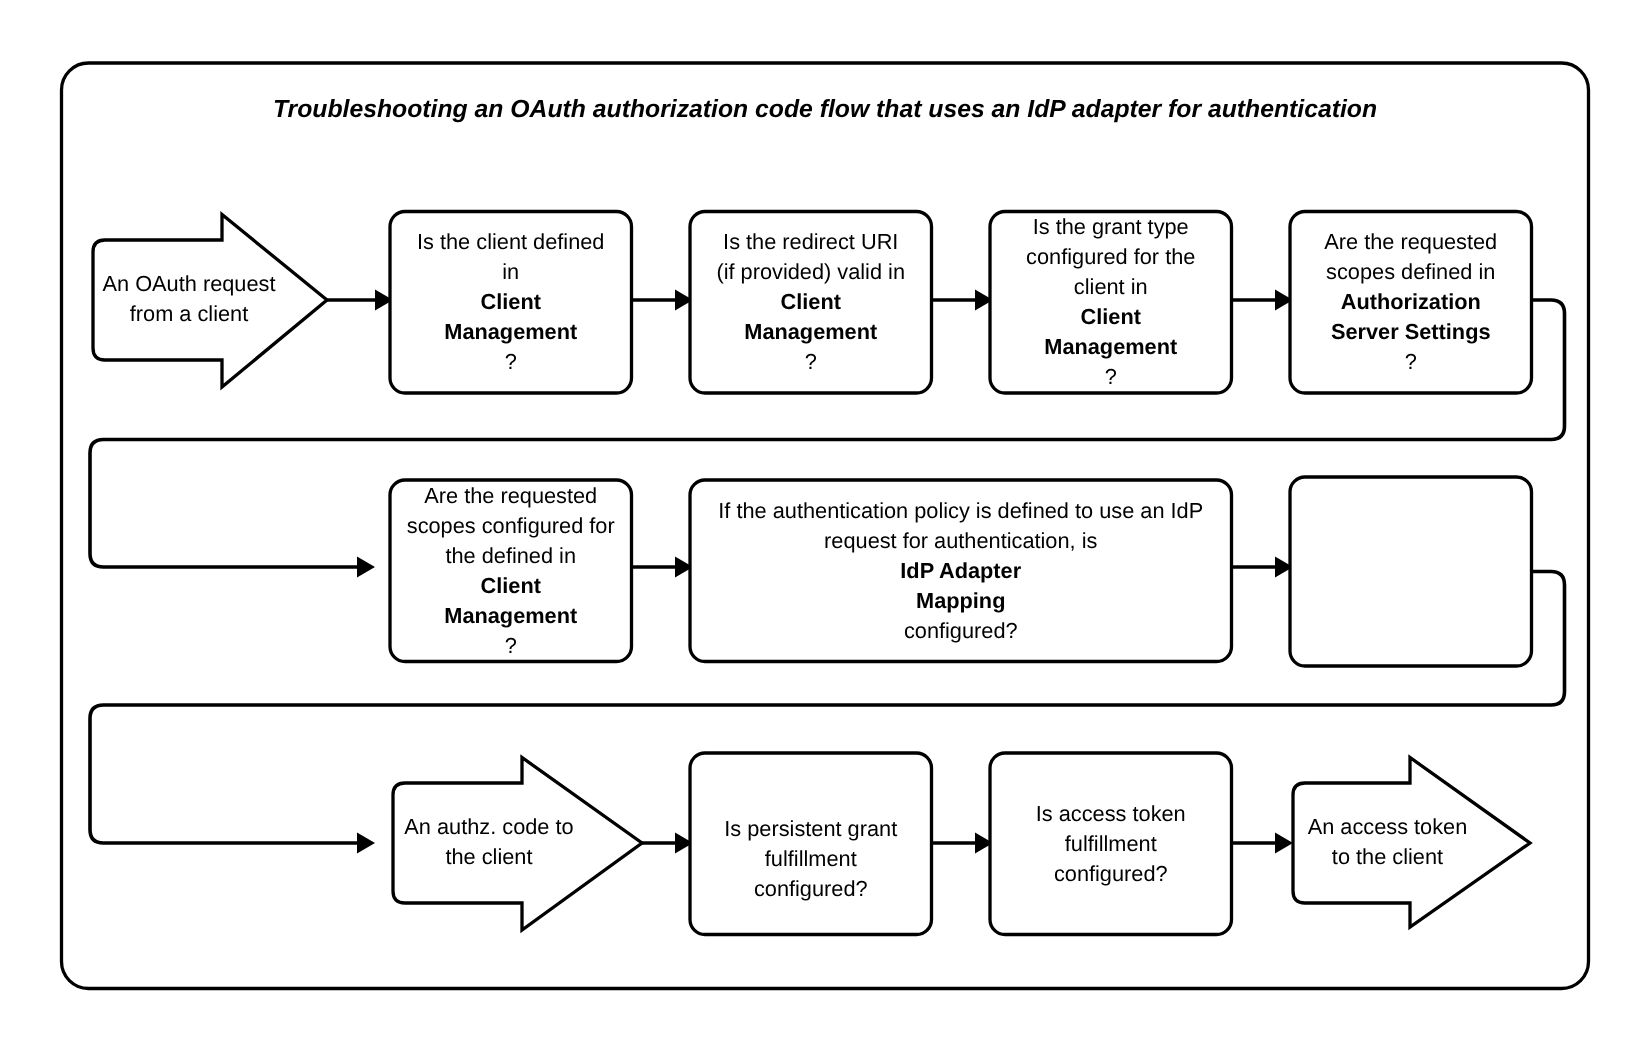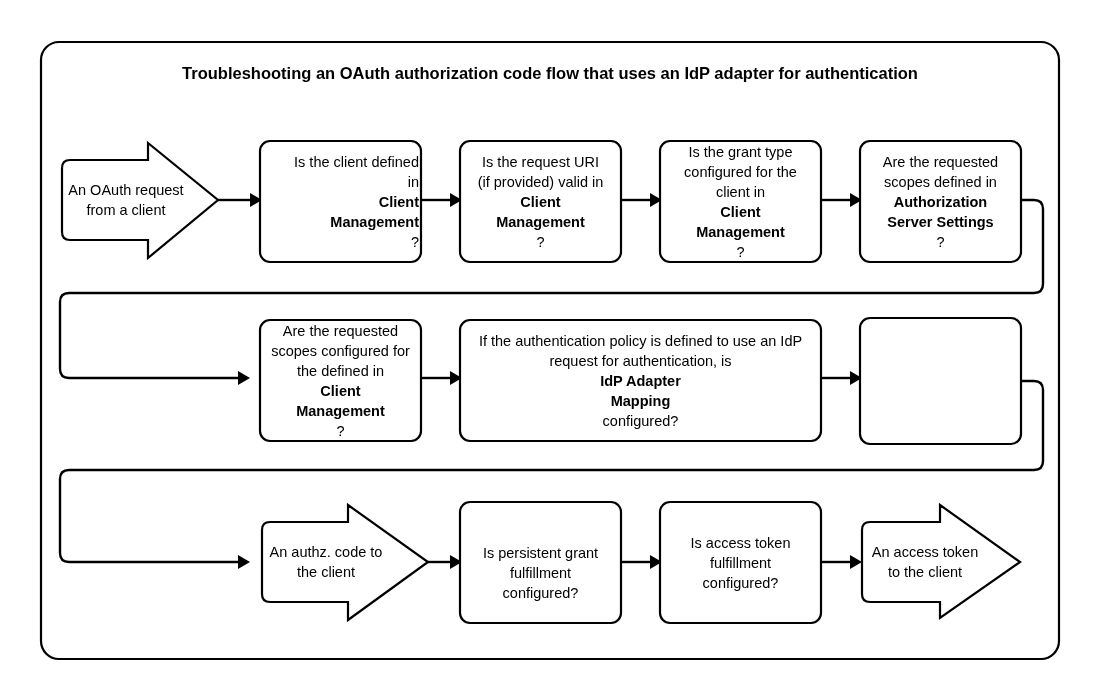--- a/index.html
+++ b/index.html
@@ -64,20 +64,21 @@
   #title {
     position: absolute;
     left: 0;
     top: 64px;
     width: 1100px;
     text-align: center;
     font-family: "Liberation Sans", sans-serif;
     font-size: 16.5px;
     font-weight: bold;
     color: #000000;
+    font-style: italic;
   }
 </style>
 </head>
 <body>
 
 <div id="diagram-root">
 
   <svg class="flow" viewBox="0 0 1100 700" xmlns="http://www.w3.org/2000/svg">
 
     <rect class="outer-frame" x="41" y="42" width="1018" height="617" rx="18" ry="18"></rect>
@@ -148,34 +149,34 @@
       <span>
         <span>
           <span>An OAuth request</span>
         </span>
         <span>
           <span>from a client</span>
         </span>
       </span>
     </div>
 
-  <div class="node-text" style="left:262px; top:141px; width:157px; height:121px;text-align:right;">
+  <div class="node-text" style="left:262px; top:141px; width:157px; height:121px;">
       <span>
         <span>
           <span>Is the client defined</span>
         </span>
         <span><span>in </span><b>Client</b></span>
         <span><b>Management</b><span>?</span></span>
       </span>
     </div>
 
   <div class="node-text" style="left:462px; top:141px; width:157px; height:121px;">
       <span>
         <span>
-          <span>Is the request URI</span>
+          <span>Is the redirect URI</span>
         </span>
         <span>
           <span>(if provided) valid in</span>
         </span>
         <span><b>Client</b></span>
         <span><b>Management</b><span>?</span></span>
       </span>
     </div>
 
   <div class="node-text" style="left:662px; top:141px; width:157px; height:121px;border-radius:23px;">

